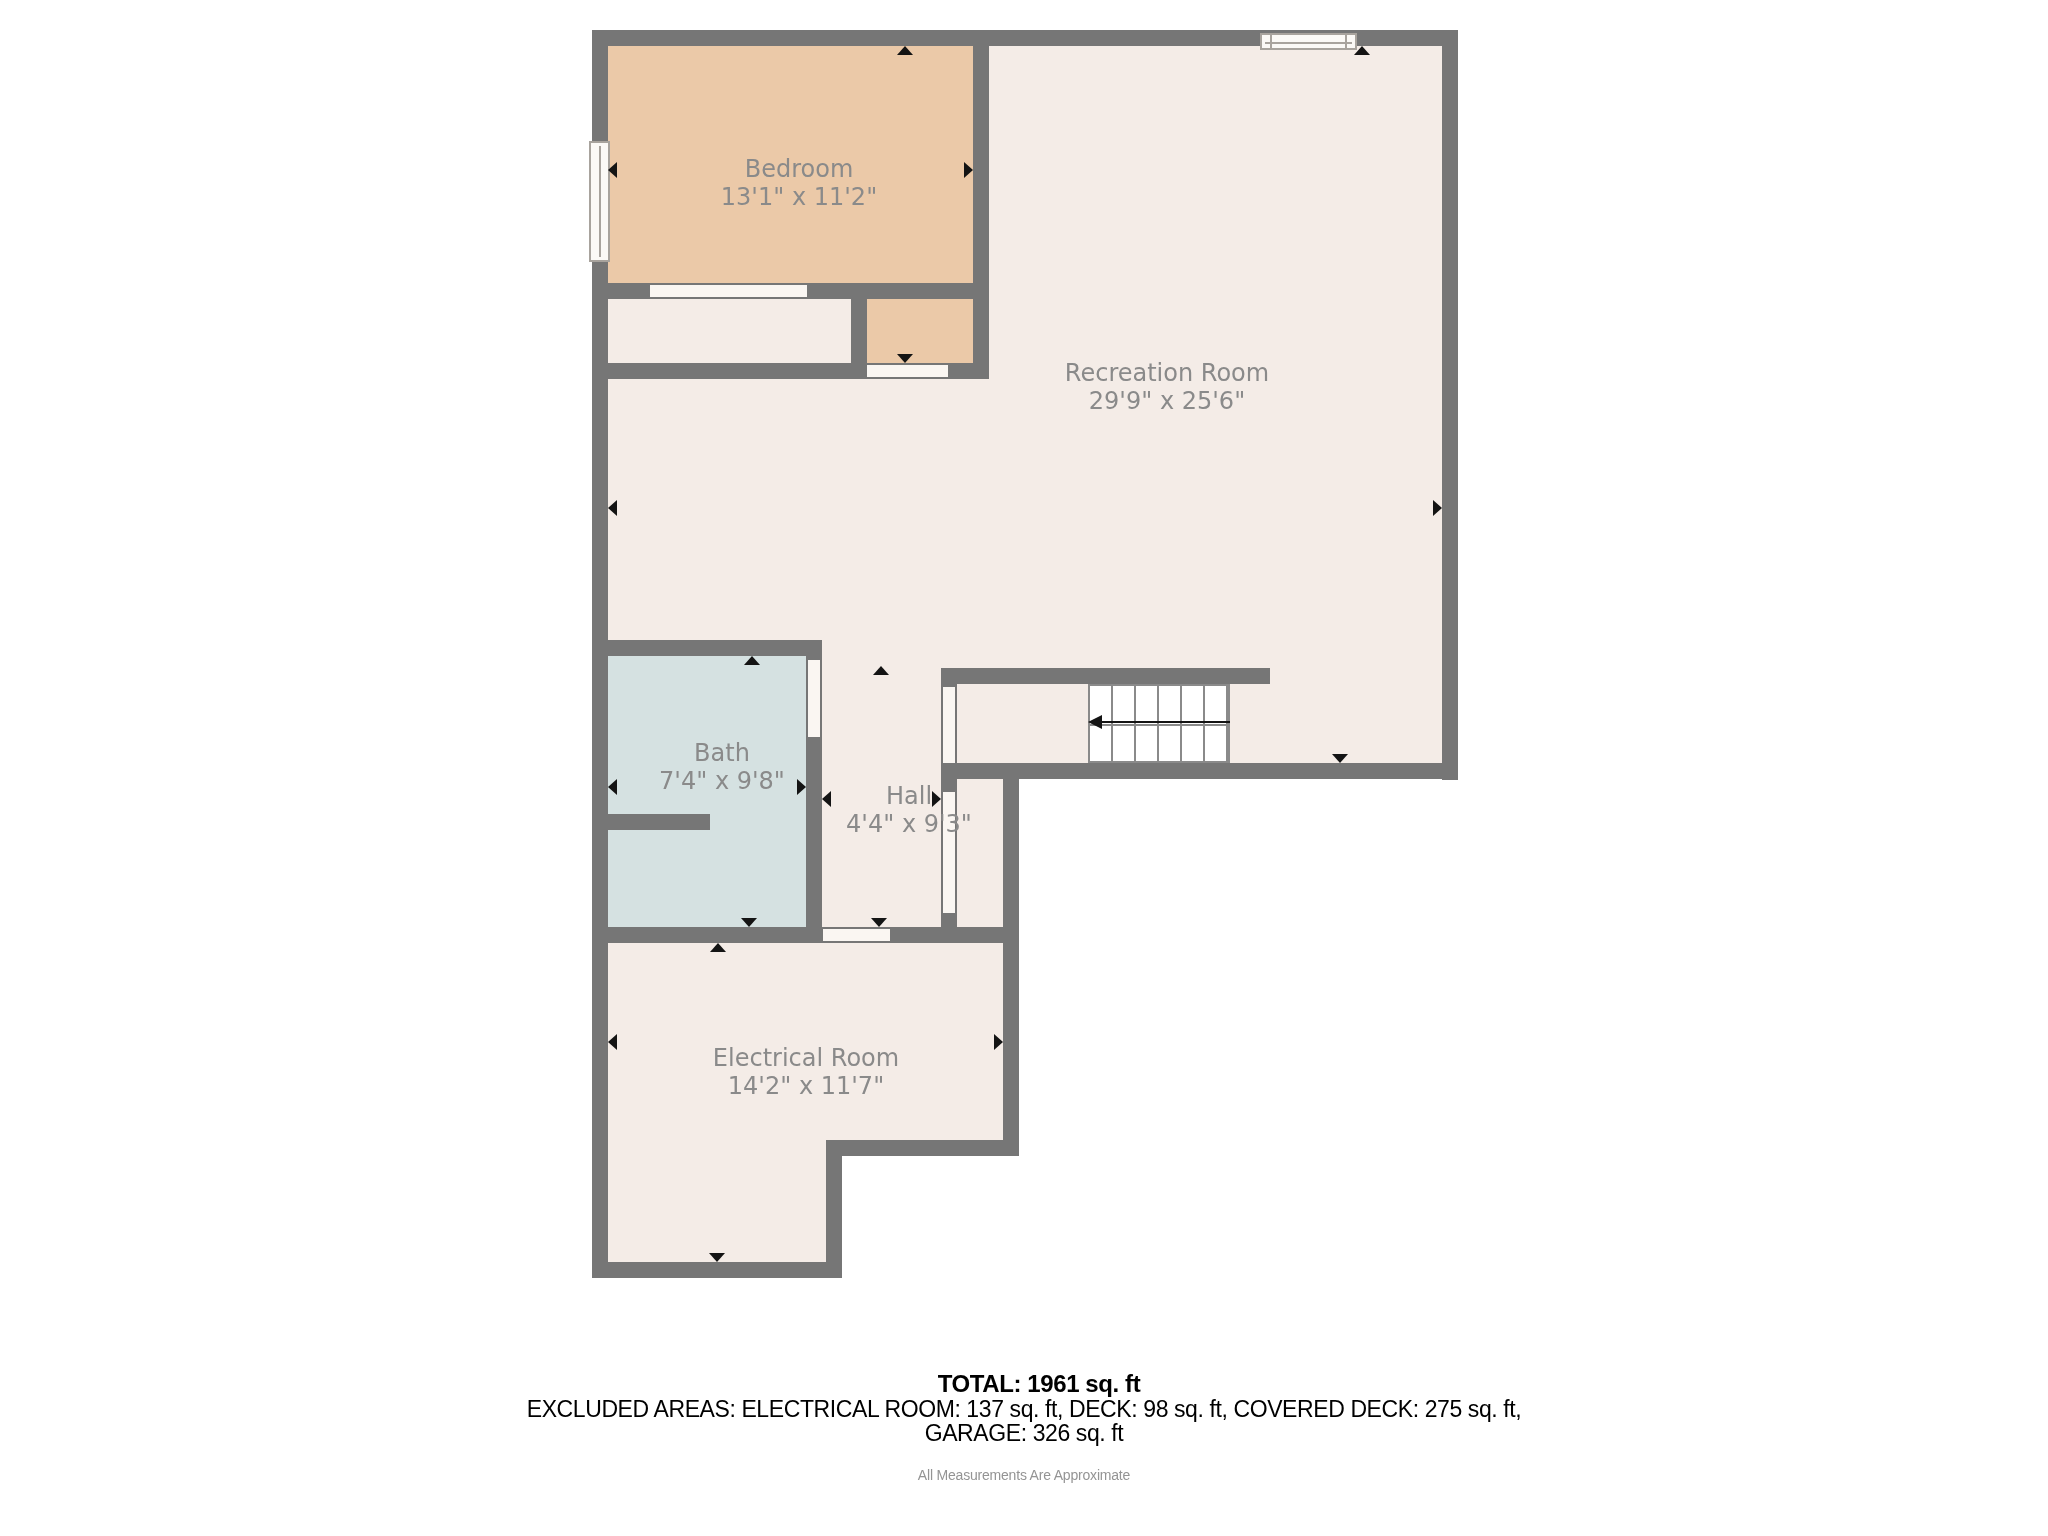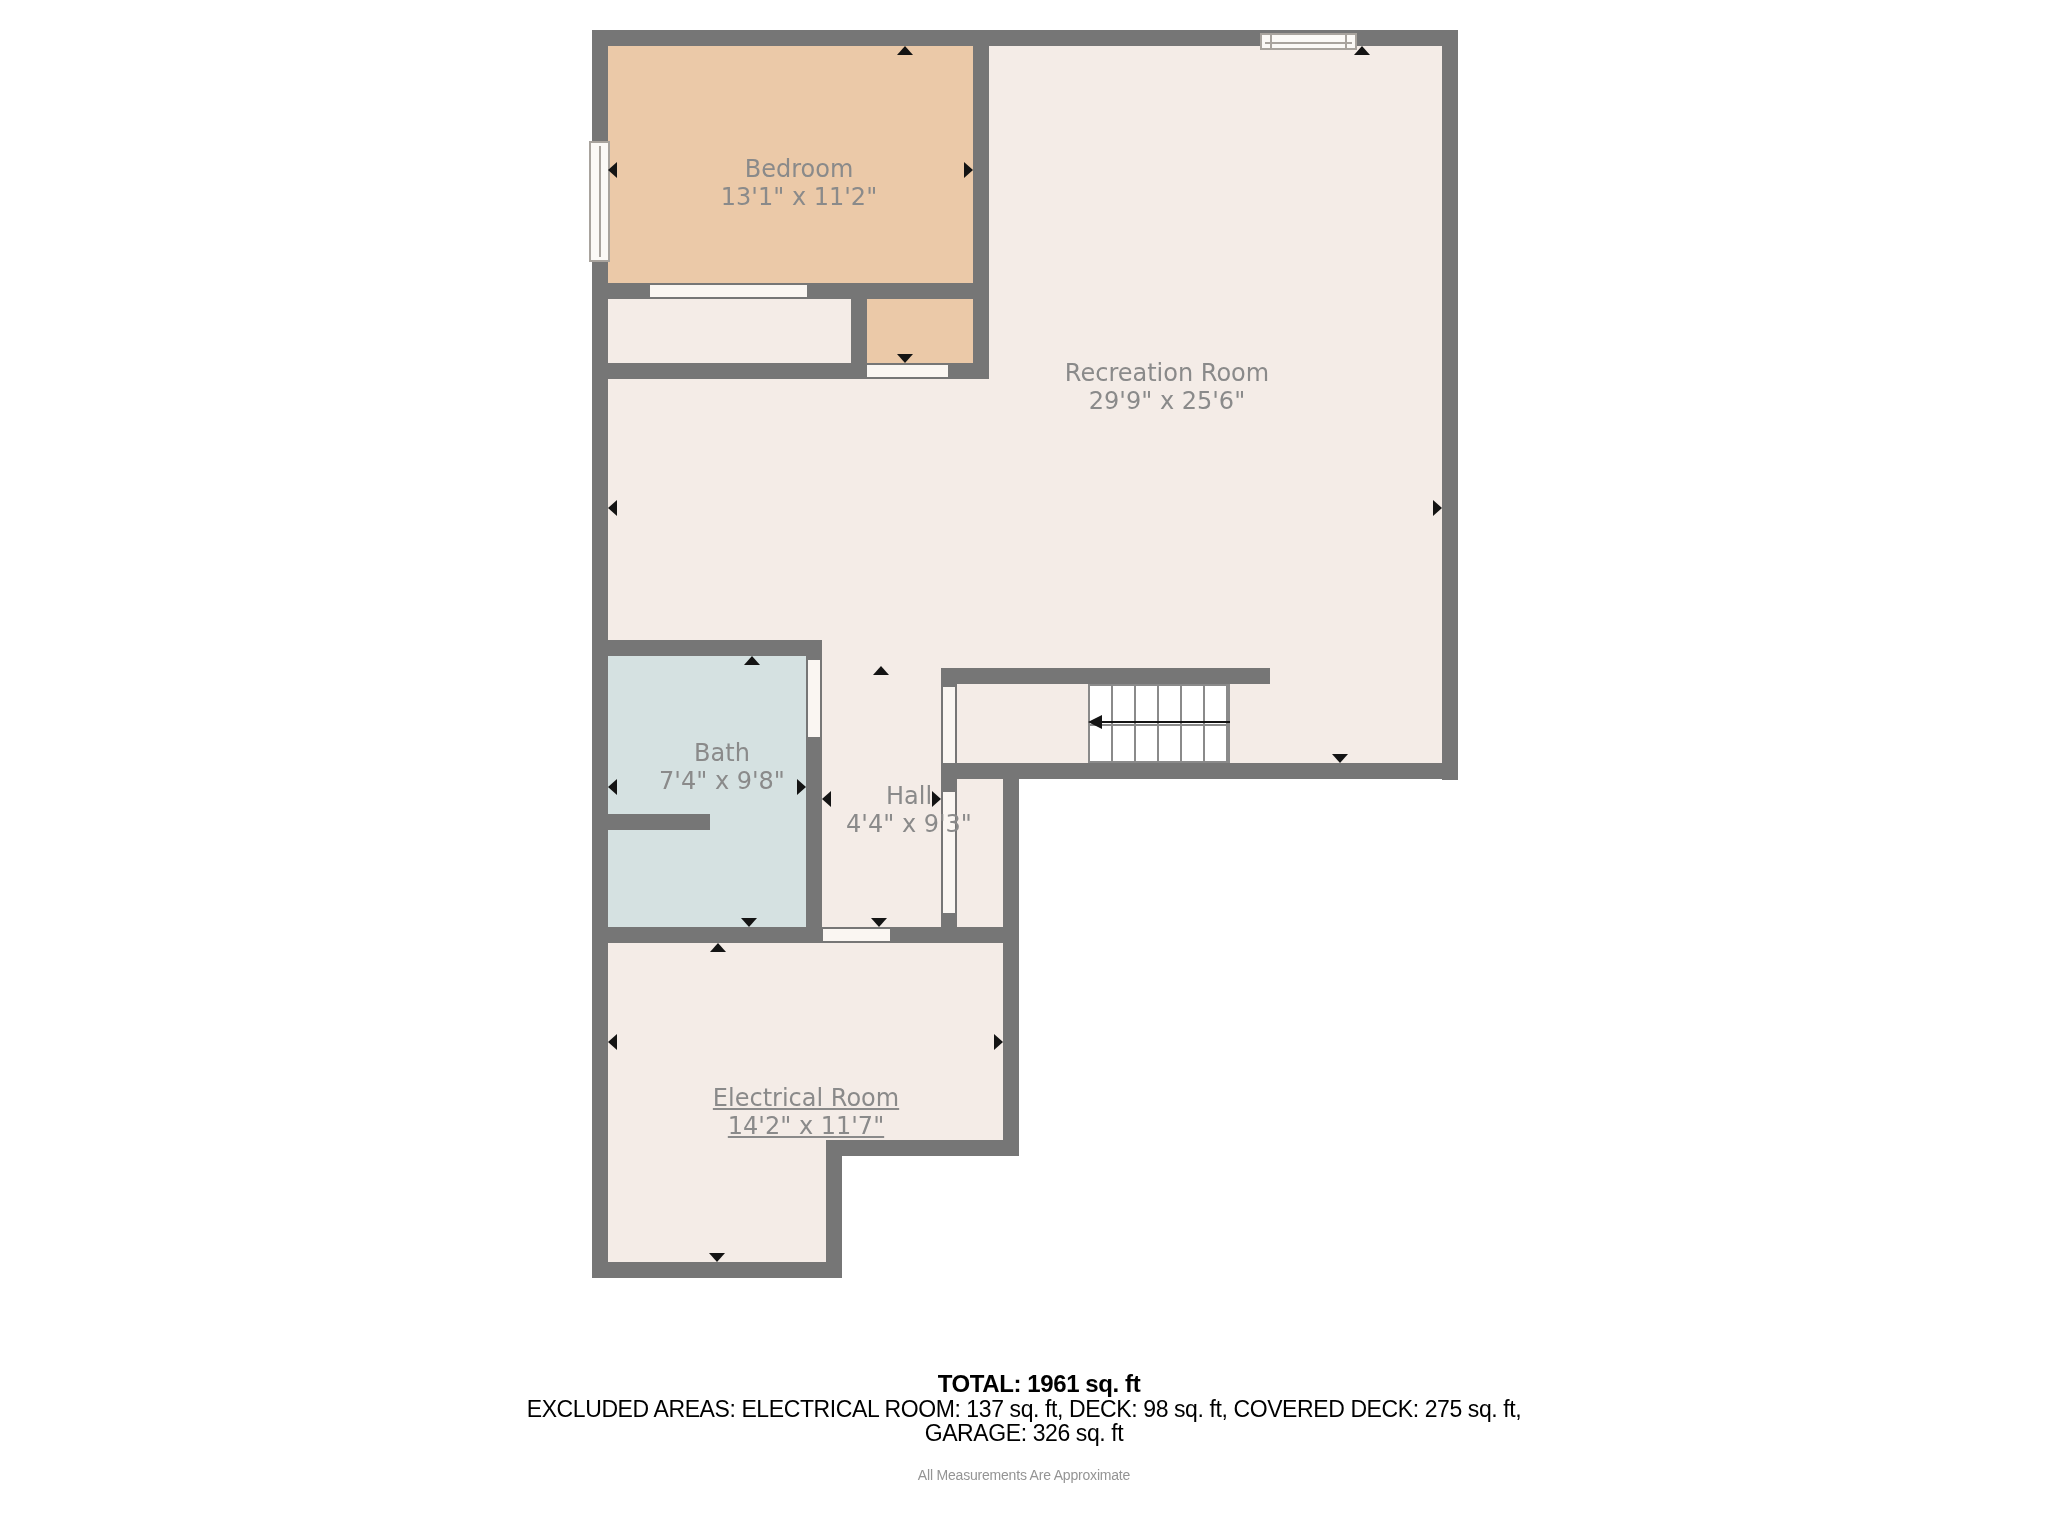--- a/index.html
+++ b/index.html
@@ -137,21 +137,21 @@
     <div>29'9" x 25'6"</div>
   </div>
   <div class="room-label" style="left:722px;top:767px;">
     <div>Bath</div>
     <div>7'4" x 9'8"</div>
   </div>
   <div class="room-label" style="left:881px;top:810px;margin-left:28px;">
     <div>Hall</div>
     <div>4'4" x 9'3"</div>
   </div>
-  <div class="room-label" style="left:806px;top:1112px;text-decoration:underline;">
+  <div class="room-label" style="left:806px;top:1072px;">
     <div>Electrical Room</div>
     <div>14'2" x 11'7"</div>
   </div>
 
   <div class="summary" style="top:1371px;">
     <div class="total">TOTAL: 1961 sq. ft</div>
     <div class="line">EXCLUDED AREAS: ELECTRICAL ROOM: 137 sq. ft, DECK: 98 sq. ft, COVERED DECK: 275 sq. ft,</div>
     <div class="line">GARAGE: 326 sq. ft</div>
     <div class="disclaimer">All Measurements Are Approximate</div>
   </div>

